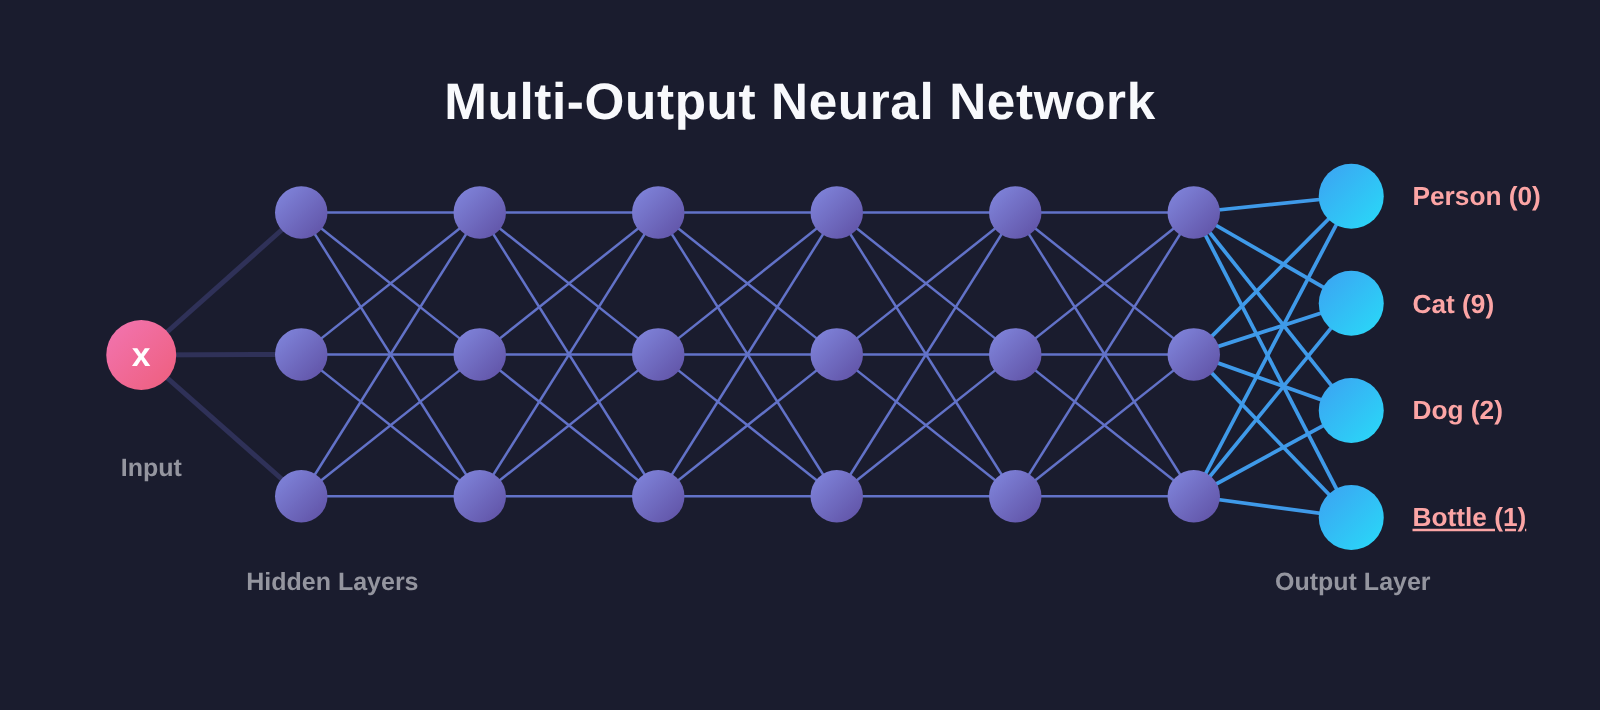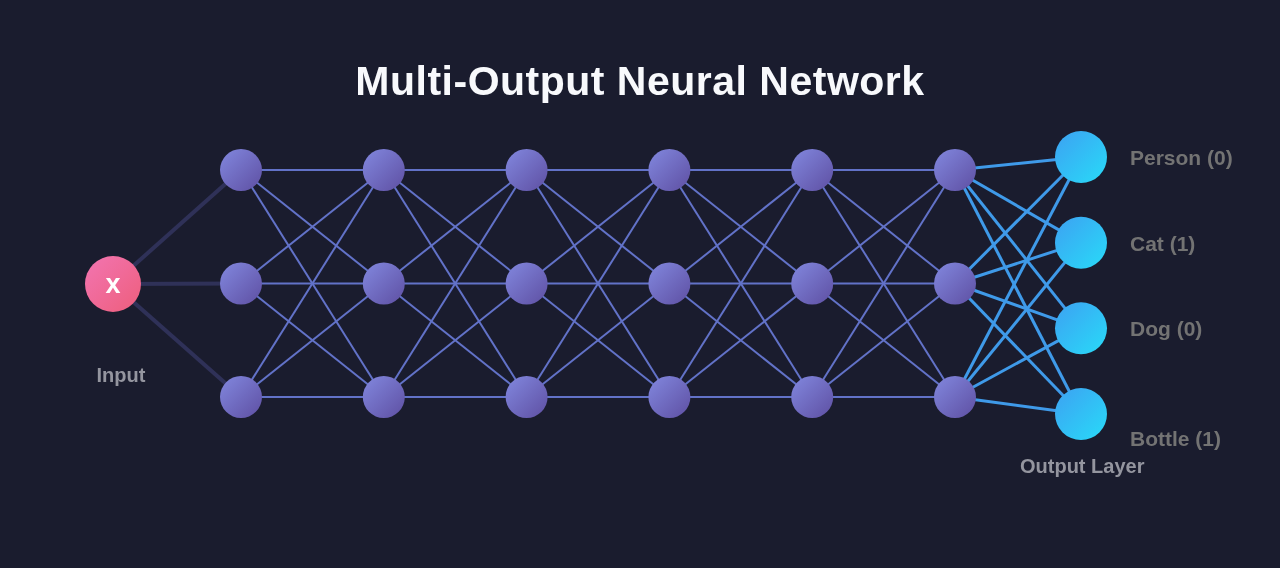--- a/index.html
+++ b/index.html
@@ -52,21 +52,21 @@
   .output-label {
     left: 1020px;
     top: 455px;
   }
   .neuron-label {
     position: absolute;
     left: 1130px;
     transform: translateY(-50%);
     font-size: 21px;
     font-weight: 700;
-    color: #737373;
+    color: #fca5a5;
     white-space: nowrap;
   }
 </style>
 </head>
 <body>
 
 <div class="stage">
   <h1 class="title">Multi-Output Neural Network</h1>
 
   <svg class="net" id="net-svg" width="1280" height="568" viewBox="0 0 1280 568">
@@ -164,21 +164,22 @@
       <circle cx="955" cy="397" r="21" fill="url(#gradHidden)"></circle>
       <circle cx="113" cy="284" r="28" fill="url(#gradInput)"></circle>
       <text x="113" y="293" text-anchor="middle" font-family="&quot;Liberation Sans&quot;, sans-serif" font-size="27" font-weight="700" fill="#ffffff">x</text>
       <circle cx="1081" cy="157" r="26" fill="url(#gradOutput)"></circle>
       <circle cx="1081" cy="242.66666666666666" r="26" fill="url(#gradOutput)"></circle>
       <circle cx="1081" cy="328.3333333333333" r="26" fill="url(#gradOutput)"></circle>
       <circle cx="1081" cy="414" r="26" fill="url(#gradOutput)"></circle>
     </svg>
 
   <div class="section-label input-label">Input</div>
+  <div class="section-label hidden-label">Hidden Layers</div>
   <div class="section-label output-label">Output Layer</div>
 
   <div id="neuron-labels">
       <div class="neuron-label" style="top: 158px;">Person (0)</div>
-      <div class="neuron-label" style="top: 243.667px;">Cat (1)</div>
-      <div class="neuron-label" style="top: 329.333px;">Dog (0)</div>
-      <div class="neuron-label" style="top: 439px;">Bottle (1)</div>
+      <div class="neuron-label" style="top: 243.667px;">Cat (9)</div>
+      <div class="neuron-label" style="top: 329.333px;">Dog (2)</div>
+      <div class="neuron-label" style="top: 415px; text-decoration: underline;">Bottle (1)</div>
     </div>
 </div>
 
 </body></html>

